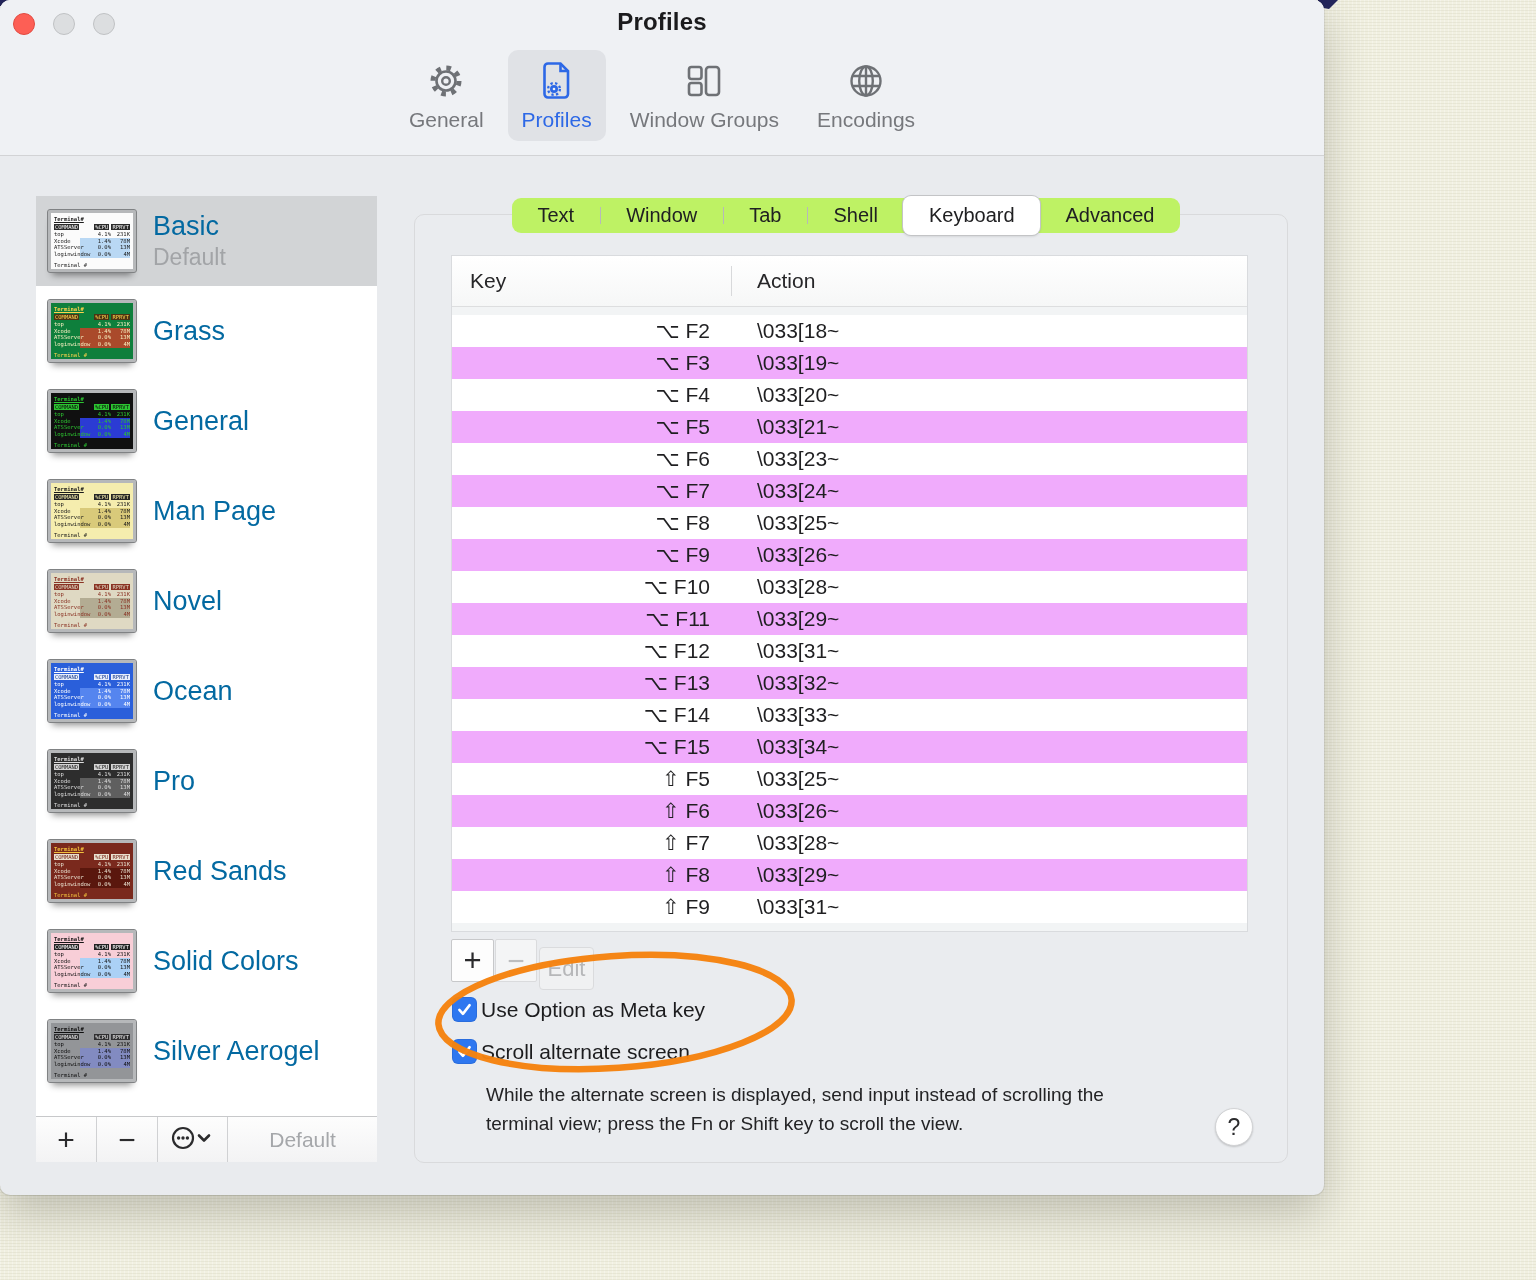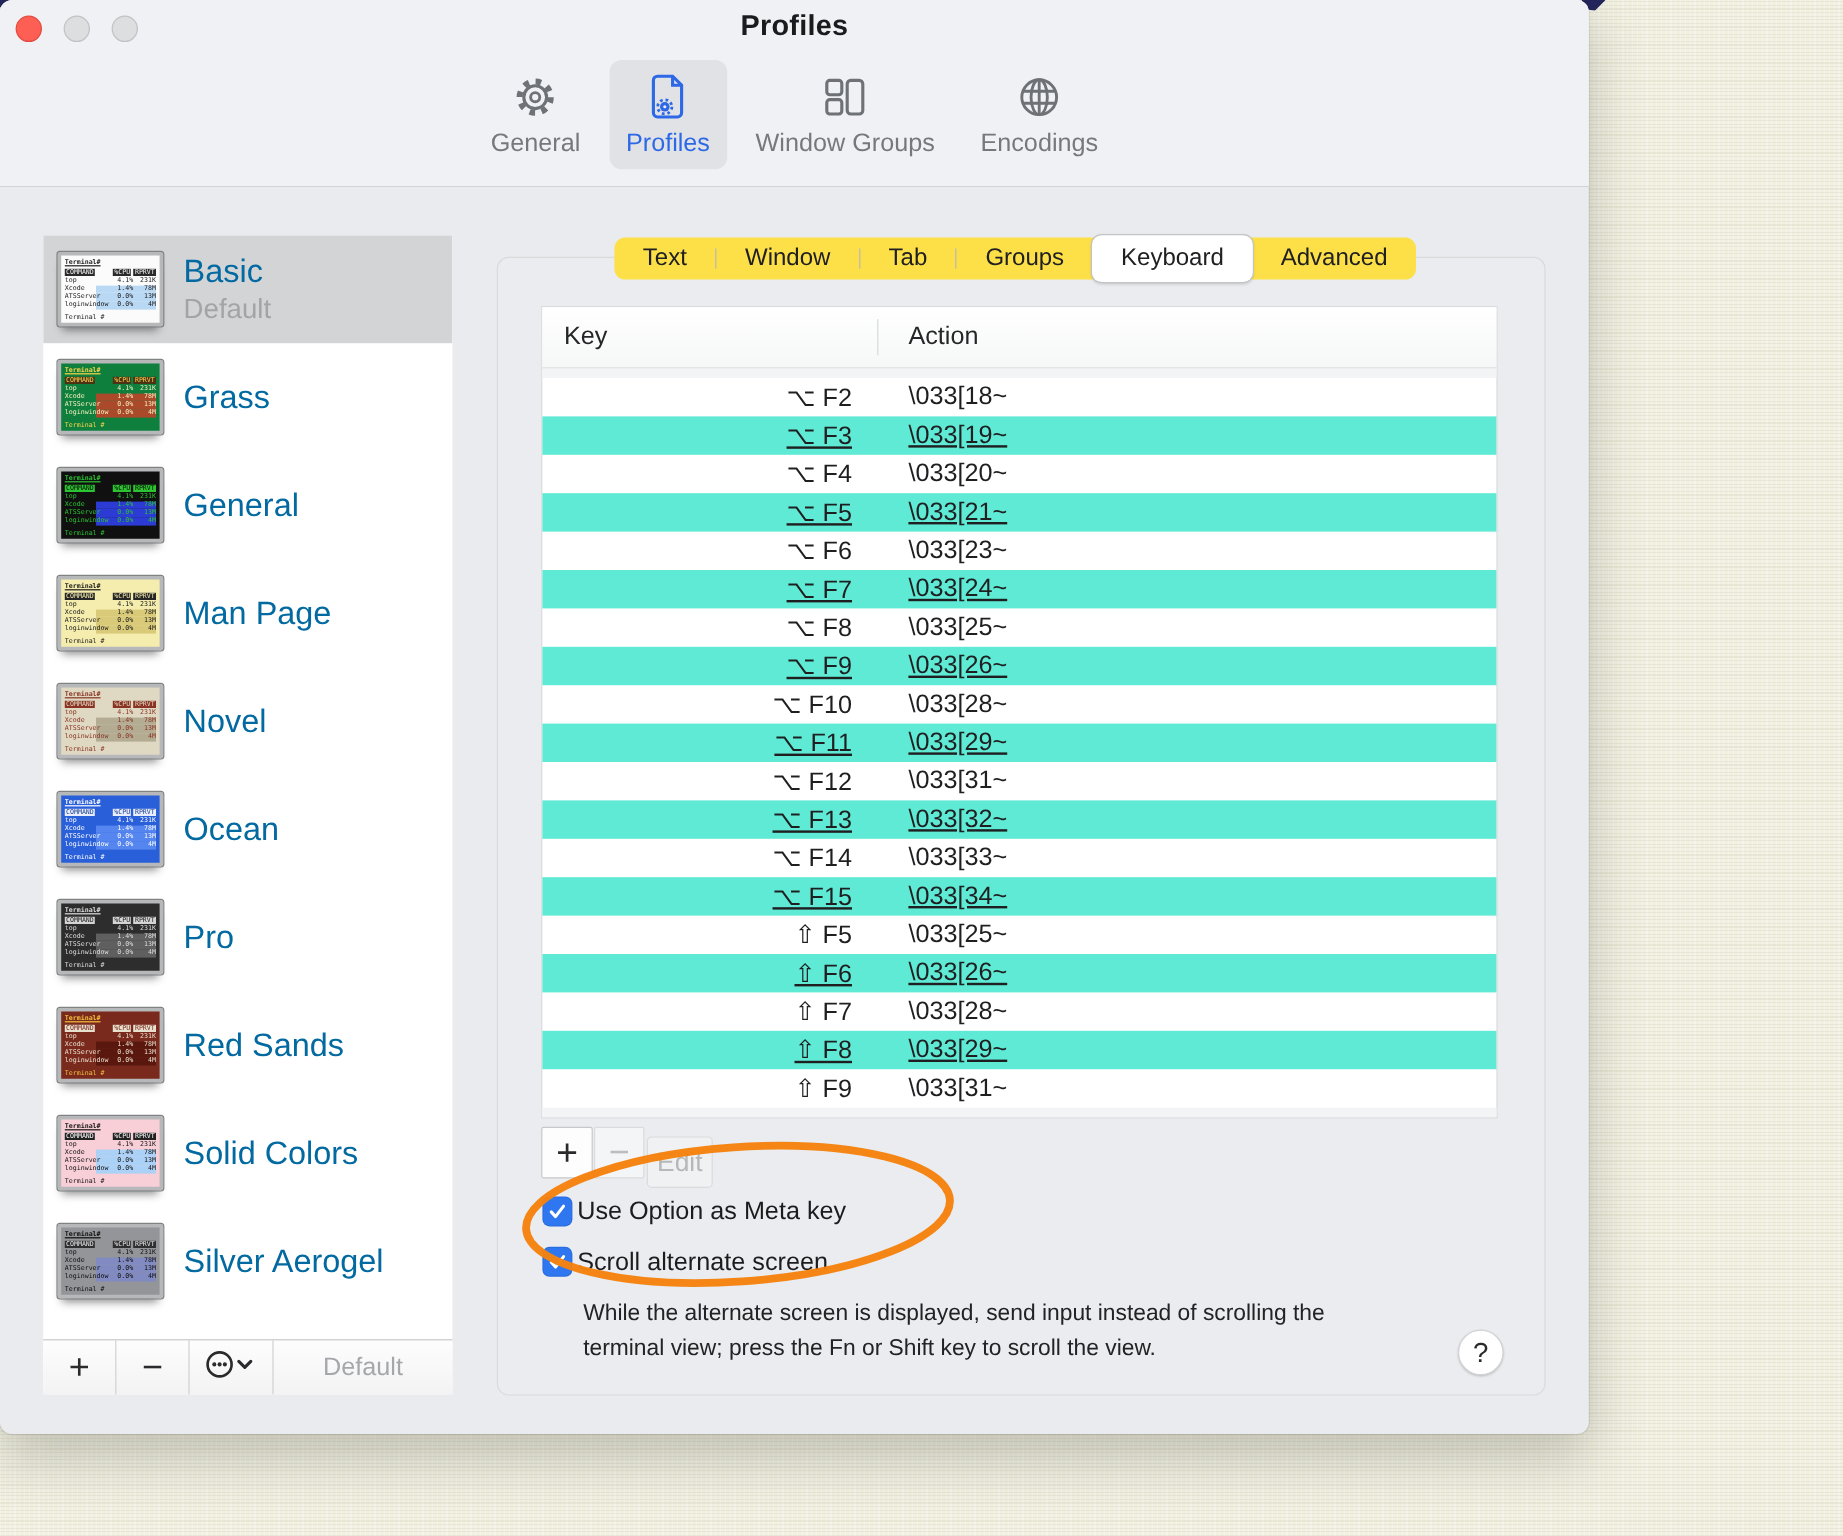--- a/index.html
+++ b/index.html
@@ -68,39 +68,39 @@
     justify-content:center;color:#2b2b2d;}
   .sf-add,.sf-remove{width:61px;font-size:30px;font-weight:300;}
   .sf-menu{width:70px;}
   .sf-default{flex:1;border-right:none;font-size:21px;color:#a5a7aa;}
 
   
   .panel{position:absolute;left:414px;top:214px;width:874px;height:949px;box-sizing:border-box;
     background:#eaecef;border:1px solid #d9dadc;border-radius:10px;}
 
   
-  .tabs{position:absolute;left:512px;top:198px;width:668px;height:35px;background:#fde047;
+  .tabs{position:absolute;left:512px;top:198px;width:668px;height:35px;background:#bef264;
     border-radius:9px;display:flex;align-items:stretch;z-index:3;}
   .tab-seg{flex:1 1 auto;display:flex;align-items:center;justify-content:center;
     font-size:20px;color:#202022;padding:0 14px;white-space:nowrap;position:relative;}
   .tab-seg.selected{background:#ffffff;border-radius:8px;margin:-2px 0;z-index:2;
     box-shadow:0 0 0 1px #c3c4c6, 0 1px 3px rgba(0,0,0,0.18);}
   .tab-sep{width:1px;margin:9px 0;background:#b7b8ba;flex:0 0 auto;}
 
   
   .key-table{position:absolute;left:452px;top:256px;width:795px;box-sizing:border-box;z-index:2;
     background:#ffffff;box-shadow:0 0 0 1px rgba(0,0,0,0.07);}
   .kt-header{height:50px;display:flex;align-items:center;position:relative;
     background:linear-gradient(#ffffff,#f6f7f7);border-bottom:1px solid #dddedf;}
   .kt-header .col-key{padding-left:18px;font-size:21px;color:#262628;}
   .kt-header .col-action{position:absolute;left:305px;font-size:21px;color:#262628;}
   .kt-divider{position:absolute;left:279px;top:10px;bottom:10px;width:1px;background:#d8d9db;}
   .kt-strip{height:8px;background:#f2f4f5;}
   .kt-row{height:32px;display:flex;align-items:center;font-size:21px;color:#1f1f21;}
-  .kt-row.alt{background:#5eead4;text-decoration:underline;}
+  .kt-row.alt{background:#f0abfc;}
   .kt-key{width:279px;box-sizing:border-box;text-align:right;padding-right:21px;}
   .kt-action{padding-left:26px;}
 
   
   .mini-btn{position:absolute;box-sizing:border-box;display:flex;align-items:center;
     justify-content:center;border-radius:2px;z-index:2;}
   .btn-add{left:451px;top:939px;width:43px;height:43px;background:#fdfdfd;border:1px solid #c7c8ca;
     font-size:31px;font-weight:300;color:#2a2a2c;}
   .btn-remove{left:495px;top:939px;width:42px;height:43px;background:#f4f5f6;border:1px solid #dadbdd;
     font-size:30px;color:#bcbdbf;}
@@ -608,21 +608,21 @@
     </div>
 
     <div class="panel"></div>
     <div class="tabs" id="tabs">
         <div class="tab-seg">Text</div>
         <div class="tab-sep"></div>
         <div class="tab-seg">Window</div>
         <div class="tab-sep"></div>
         <div class="tab-seg">Tab</div>
         <div class="tab-sep"></div>
-        <div class="tab-seg">Groups</div>
+        <div class="tab-seg">Shell</div>
         <div class="tab-seg selected">Keyboard</div>
         <div class="tab-seg">Advanced</div>
       </div>
 
     <div class="key-table">
       <div class="kt-header">
         <span class="col-key">Key</span>
         <span class="kt-divider"></span>
         <span class="col-action">Action</span>
       </div>

